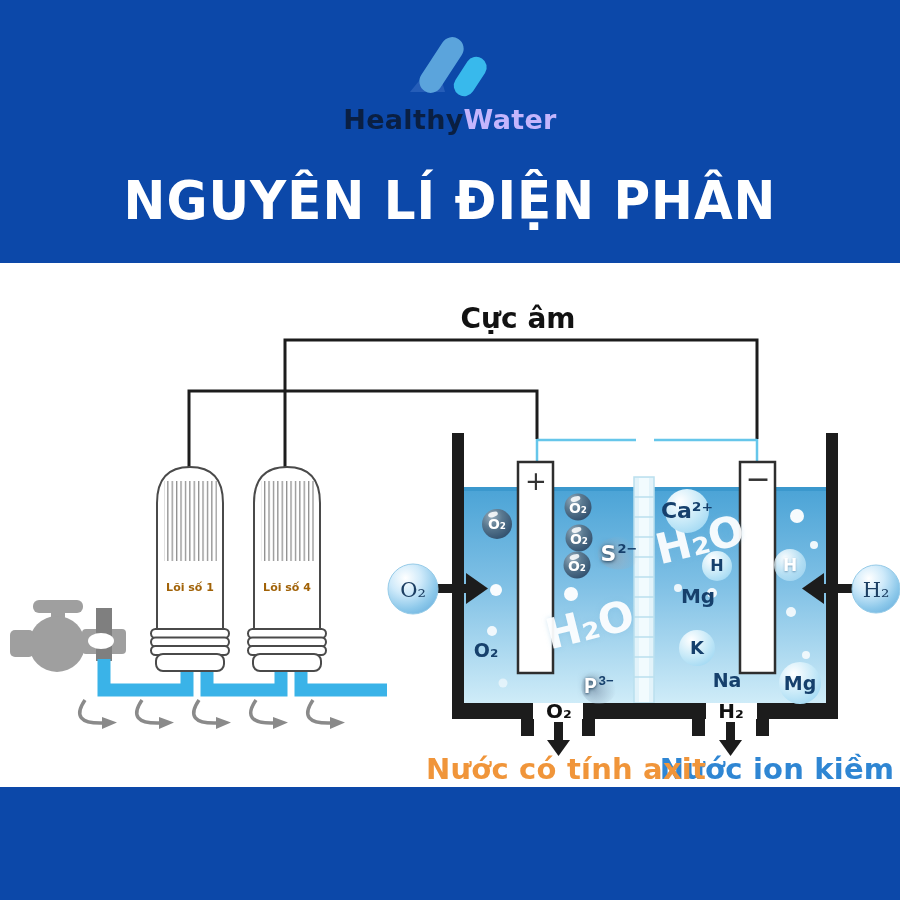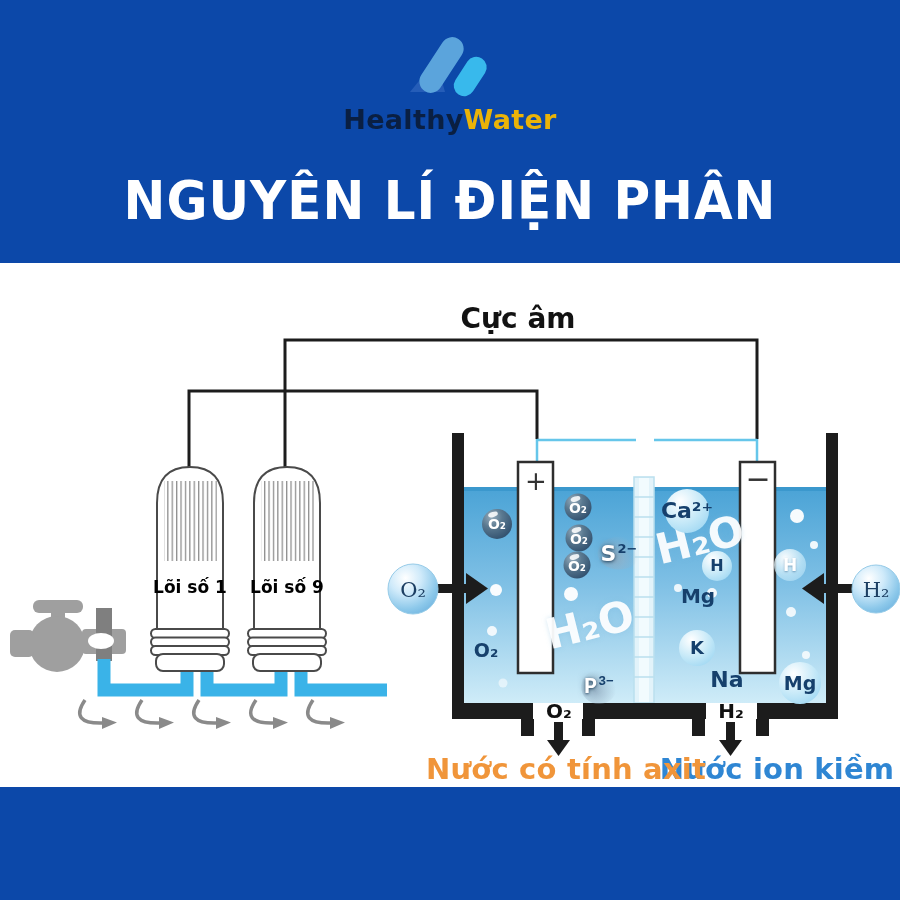--- a/index.html
+++ b/index.html
@@ -6,36 +6,36 @@
   .poster {
     position:relative; width:900px; height:900px; overflow:hidden;
     background:#0c48a9;
     font-family:"DejaVu Sans","Liberation Sans",sans-serif;
   }
   
   .logo { position:absolute; top:30px; left:0; width:100%;
           display:flex; flex-direction:column; align-items:center; }
   .brand { font-size:27px; font-weight:bold; letter-spacing:.3px; margin-top:0px; }
   .brand .healthy { color:#0a1f42; }
-  .brand .water   { color:#eab308; }
+  .brand .water   { color:#c4b5fd; }
   .title { position:absolute; top:172px; left:0; width:100%; text-align:center;
            color:#ffffff; font-size:50px; font-weight:bold; letter-spacing:1px;
            transform:scaleY(1.08); }
   
   .canvas { position:absolute; top:263px; left:0; width:900px; height:524px; background:#ffffff;padding-left:27px; }
   .canvas svg { position:absolute; top:0; left:0; }
   
   .footer { position:absolute; top:787px; left:0; width:900px; height:113px;
             background:#0c48a9; box-shadow:inset 0 6px 6px -3px rgba(0,20,70,.45);
             color:#fff; text-align:center; }
   .footer-text { margin-top:20px; font-size:25px; letter-spacing:.4px; }
   
   .lbl { position:absolute; transform:translate(-50%,-50%); white-space:nowrap; line-height:1; }
   .wire-lbl   { font-size:28px; font-weight:bold; color:#121212; }
-  .filter-lbl { font-size:17px; font-weight:bold; color:#000000; }
+  .filter-lbl { font-size:11px; font-weight:bold; color:#a16207; }
   .sign       { font-size:26px; color:#333; }
   .sphere-txt { font-family:"DejaVu Serif","Liberation Serif",serif; font-size:21px; color:#1d3f63; }
   .ion-dark { border-radius:50%; display:flex; align-items:center; justify-content:center;
       background:radial-gradient(circle at 32% 26%, #97adbd 0%, #5a7990 35%, #31506e 80%);
       color:#fff; font-weight:bold; font-size:14px; }
   .ion-dark::after { content:""; position:absolute; top:3px; left:6px; width:10px; height:5px;
       border-radius:50%; background:rgba(255,255,255,.85); transform:rotate(-18deg); }
   .ion-light { border-radius:50%; display:flex; align-items:center; justify-content:center;
       background:radial-gradient(circle at 35% 28%, #ffffff 0%, #c6e9f8 50%, #8fd0f0 100%);
       color:#16406c; font-weight:bold; font-size:16px; }
@@ -209,21 +209,21 @@
         </g>
 
         <circle cx="413" cy="326" r="25" fill="url(#sphere)" stroke="#96cbe8"></circle>
         <circle cx="876" cy="326" r="24" fill="url(#sphere)" stroke="#96cbe8"></circle>
       </g>
     </svg>
 
     <div class="lbl wire-lbl" style="left:518px; top:56px;">Cực âm</div>
 
     <div class="lbl filter-lbl" style="left:190px; top:324px;">Lõi số 1</div>
-    <div class="lbl filter-lbl" style="left:287px; top:324px;">Lõi số 9</div>
+    <div class="lbl filter-lbl" style="left:287px; top:324px;">Lõi số 4</div>
 
     <div class="lbl sign" style="left:536px; top:218px;">+</div>
     <div class="lbl sign" style="left:758px; top:216px; font-size:30px;">−</div>
 
     <div class="lbl sphere-txt" style="left:413px; top:327px;">O₂</div>
     <div class="lbl sphere-txt" style="left:876px; top:327px;">H₂</div>
 
     <div class="lbl ion-dark" style="left:497px; top:261px; width:30px; height:30px;">O₂</div>
     <div class="lbl ion-dark" style="left:578px; top:244px; width:27px; height:27px;">O₂</div>
     <div class="lbl ion-dark" style="left:579px; top:275px; width:27px; height:27px;">O₂</div>
@@ -233,21 +233,21 @@
     <div class="lbl ghost" style="left:619px; top:290px;"><span>S</span><span class="sup">2−</span></div>
     <div class="lbl ghost" style="left:599px; top:424px;font-family:Liberation Mono, monospace;"><span>P</span><span class="sup">3−</span></div>
 
     <div class="lbl h2o" style="left:590px; top:362px;">H₂O</div>
     <div class="lbl h2o" style="left:700px; top:277px;">H₂O</div>
 
     <div class="lbl ion-light" style="left:687px; top:248px; width:44px; height:44px; font-size:22px;">Ca²⁺</div>
     <div class="lbl ion-light" style="left:717px; top:303px; width:30px; height:30px;">H</div>
     <div class="lbl ion-navy" style="left:698px; top:333px;">Mg</div>
     <div class="lbl ion-light" style="left:697px; top:385px; width:36px; height:36px; font-size:18px;">K</div>
-    <div class="lbl ion-navy" style="left:727px; top:417px; font-size:22px;">Na</div>
+    <div class="lbl ion-navy" style="left:727px; top:417px; font-size:19px;">Na</div>
     <div class="lbl ion-faint" style="left:790px; top:302px; width:32px; height:32px;">H</div>
     <div class="lbl ion-light" style="left:800px; top:420px; width:42px; height:42px; font-size:19px;">Mg</div>
 
     <div class="lbl outlet-gas" style="left:559px; top:448px;">O₂</div>
     <div class="lbl outlet-gas" style="left:731px; top:448px;">H₂</div>
 
     <div class="lbl water-lbl blue" style="left:777px; top:506px;">Nước ion kiềm</div>
     <div class="lbl water-lbl orange" style="left:566px; top:506px;">Nước có tính axit</div>
   </div>
 

